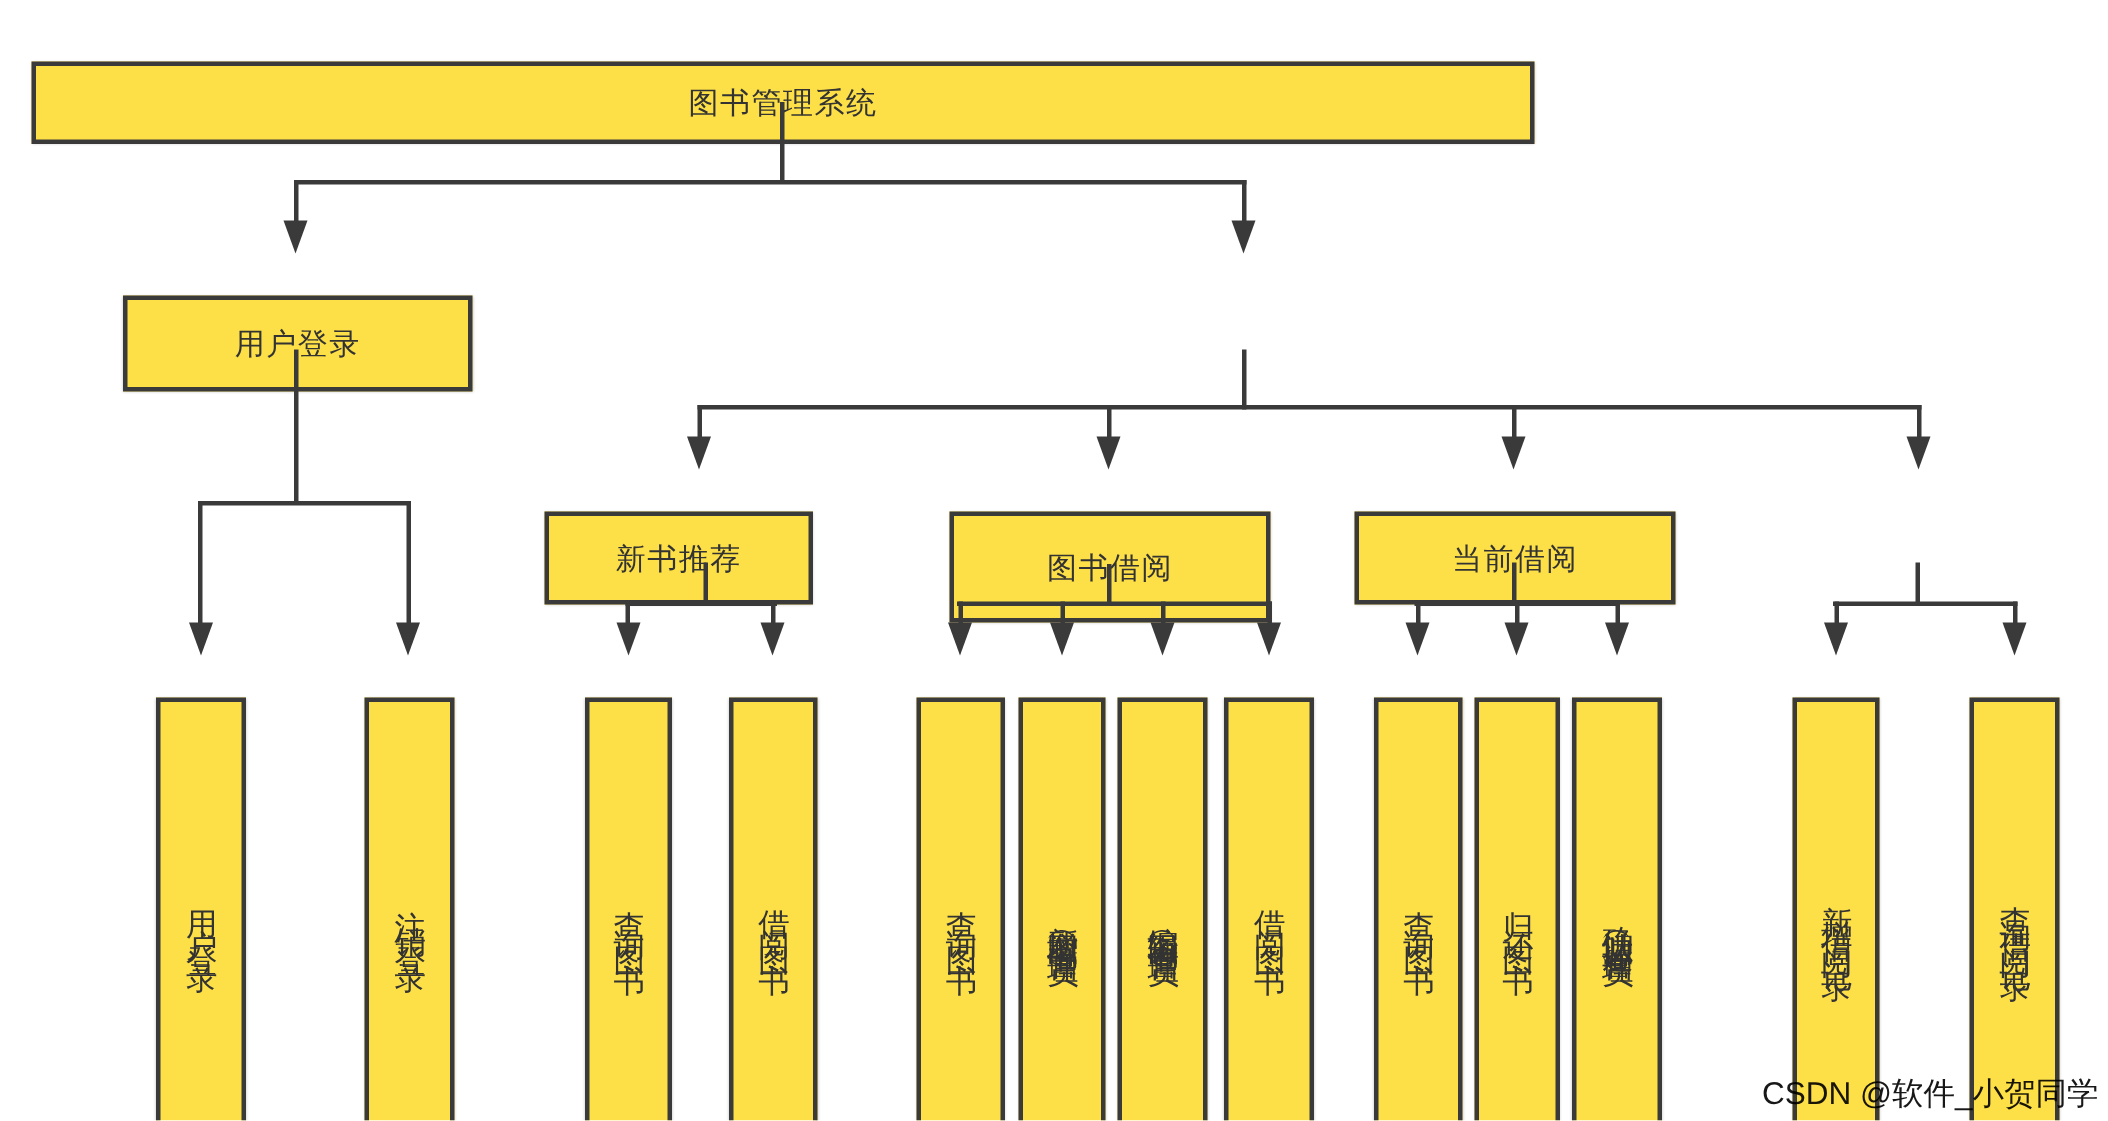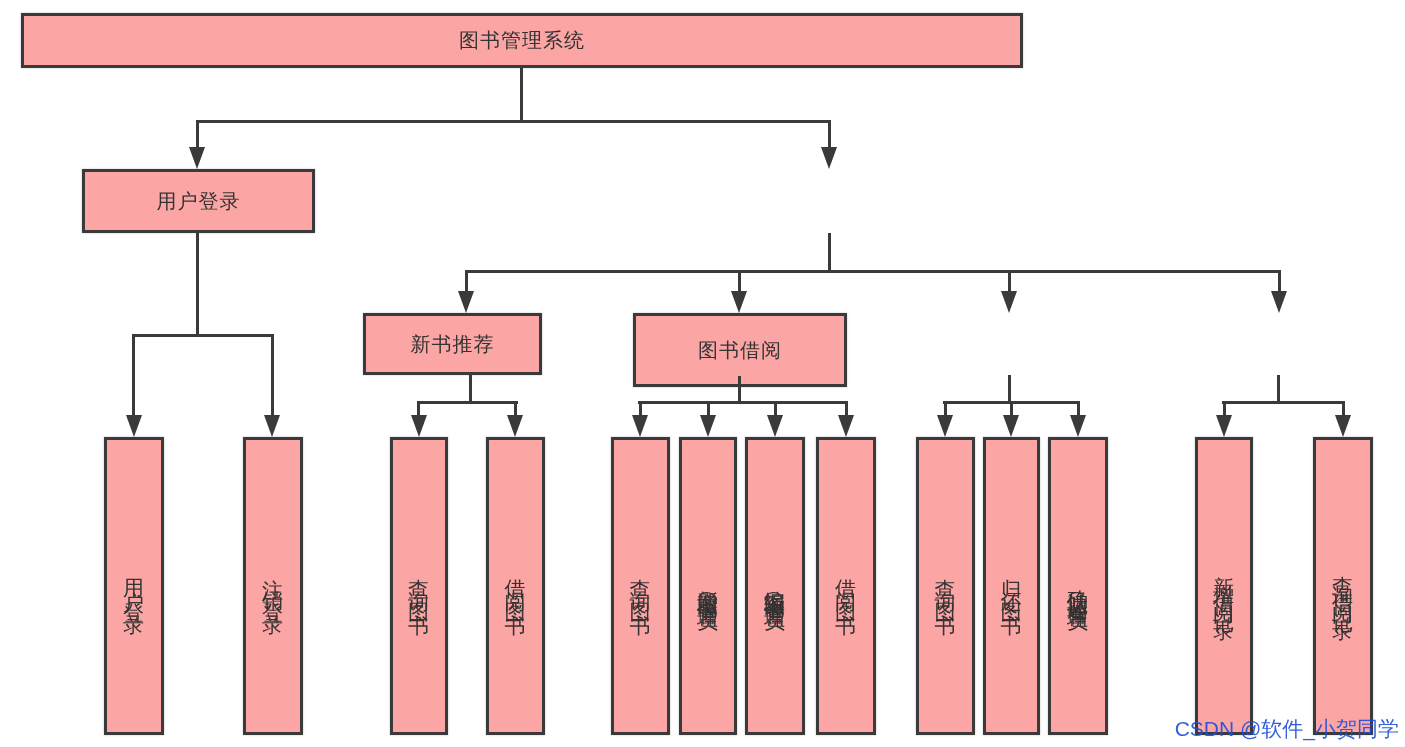--- a/index.html
+++ b/index.html
@@ -10,25 +10,26 @@
     height: 747px;
     background: #ffffff;
     font-family: "Liberation Sans", "DejaVu Sans", sans-serif;
     color: var(--text);
     overflow: hidden;
   }
   .box {
     position: absolute;
     box-sizing: border-box;
     border: 3px solid var(--line);
-    background: #fca5a5;
+    background: #fde047;
     display: flex;
     align-items: center;
     justify-content: center;
     box-shadow: 0 0 2px rgba(0,0,0,0.25);
+    margin-top: 28px;
   }
   .box-h span {
     font-size: 20px;
     letter-spacing: 1px;
     white-space: nowrap;
   }
   .box-v span {
     writing-mode: vertical-rl;
     text-orientation: mixed;
     font-size: 21px;
@@ -48,21 +49,21 @@
     width: 0; height: 0;
     border-left: 8px solid transparent;
     border-right: 8px solid transparent;
     border-top: 22px solid var(--line);
   }
   #watermark {
     position: absolute;
     right: 6px;
     bottom: 4px;
     font-size: 21px;
-    color: #1d4ed8;
+    color: #000000;
     opacity: 0.9;
     white-space: nowrap;
   }
 </style>
 </head>
 <body>
 
 <div id="canvas">
 
   <div class="box box-h" style="left:21px; top:13px; width:1002px; height:55px;">
@@ -75,20 +76,23 @@
 
 
   <div class="box box-h" style="left:363px; top:313px; width:179px; height:62px;">
     <span>新书推荐</span>
   </div>
 
   <div class="box box-h" style="left:633px; top:313px; width:214px; height:74px;">
     <span>图书借阅</span>
   </div>
 
+  <div class="box box-h" style="left:903px; top:313px; width:214px; height:62px;">
+    <span>当前借阅</span>
+  </div>
 
 
   <div class="box box-v sp12" style="left:104px; top:437px; width:60px; height:298px;">
     <span>用户登录</span>
   </div>
   <div class="box box-v sp12" style="left:243px; top:437px; width:60px; height:298px;">
     <span>注销登录</span>
   </div>
 
   <div class="box box-v sp12" style="left:390px; top:437px; width:58px; height:298px;">

